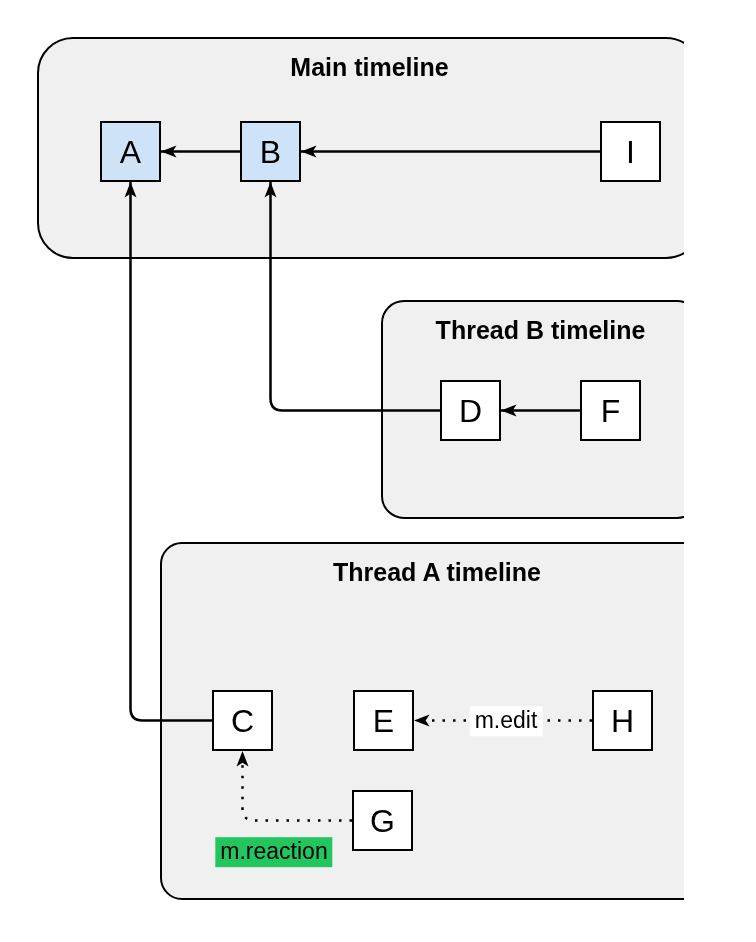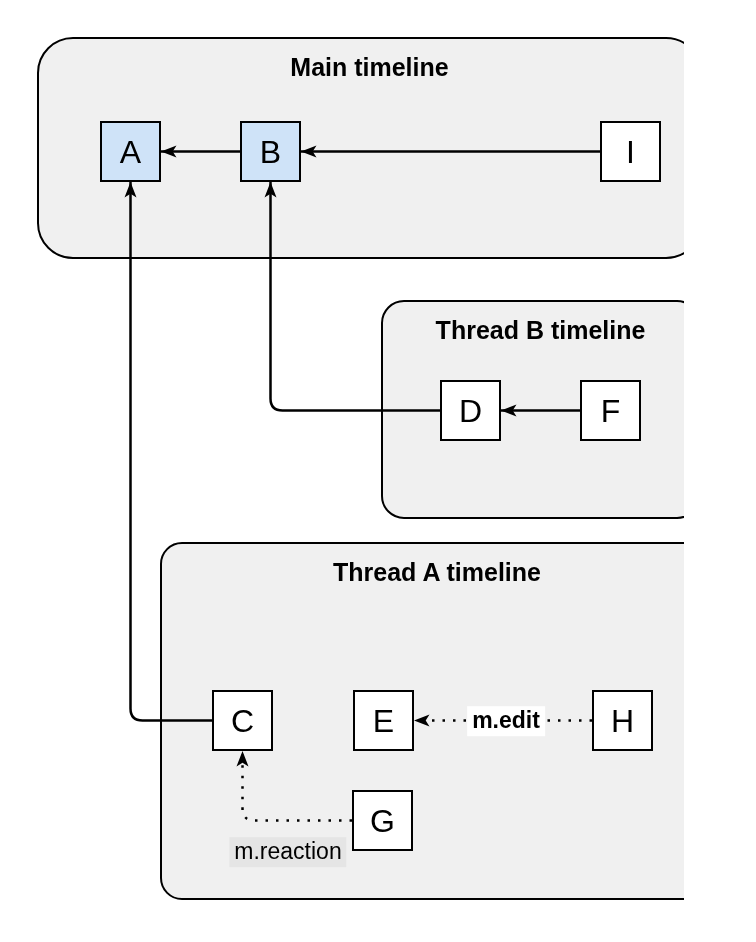--- a/index.html
+++ b/index.html
@@ -86,15 +86,15 @@
     </svg>
     <div class="node-box" style="left: 100px; top: 121px; width: 61px; height: 61px; background: rgb(207, 227, 248); border: 2px solid rgb(0, 0, 0);">A</div>
     <div class="node-box" style="left: 240px; top: 121px; width: 61px; height: 61px; background: rgb(207, 227, 248); border: 2px solid rgb(0, 0, 0);">B</div>
     <div class="node-box" style="left: 600px; top: 121px; width: 61px; height: 61px; background: rgb(255, 255, 255); border: 2px solid rgb(0, 0, 0);">I</div>
     <div class="node-box" style="left: 440px; top: 380px; width: 61px; height: 61px; background: rgb(255, 255, 255); border: 2px solid rgb(0, 0, 0);">D</div>
     <div class="node-box" style="left: 580px; top: 380px; width: 61px; height: 61px; background: rgb(255, 255, 255); border: 2px solid rgb(0, 0, 0);">F</div>
     <div class="node-box" style="left: 212px; top: 690px; width: 61px; height: 61px; background: rgb(255, 255, 255); border: 2px solid rgb(0, 0, 0);">C</div>
     <div class="node-box" style="left: 353px; top: 690px; width: 61px; height: 61px; background: rgb(255, 255, 255); border: 2px solid rgb(0, 0, 0);">E</div>
     <div class="node-box" style="left: 592px; top: 690px; width: 61px; height: 61px; background: rgb(255, 255, 255); border: 2px solid rgb(0, 0, 0);">H</div>
     <div class="node-box" style="left: 352px; top: 790px; width: 61px; height: 61px; background: rgb(255, 255, 255); border: 2px solid rgb(0, 0, 0);">G</div>
-    <div class="edge-label" style="left: 506px; top: 721px; background: rgb(255, 255, 255); font-weight: bold;">m.edit</div>
-    <div class="edge-label" style="left: 288px; top: 852px; background: #e5e5e5;">m.reaction</div>
+    <div class="edge-label" style="left: 506px; top: 721px; background: rgb(255, 255, 255);">m.edit</div>
+    <div class="edge-label" style="left: 274px; top: 852px; background: #22c55e;">m.reaction</div>
   </div>
 
 </body></html>

